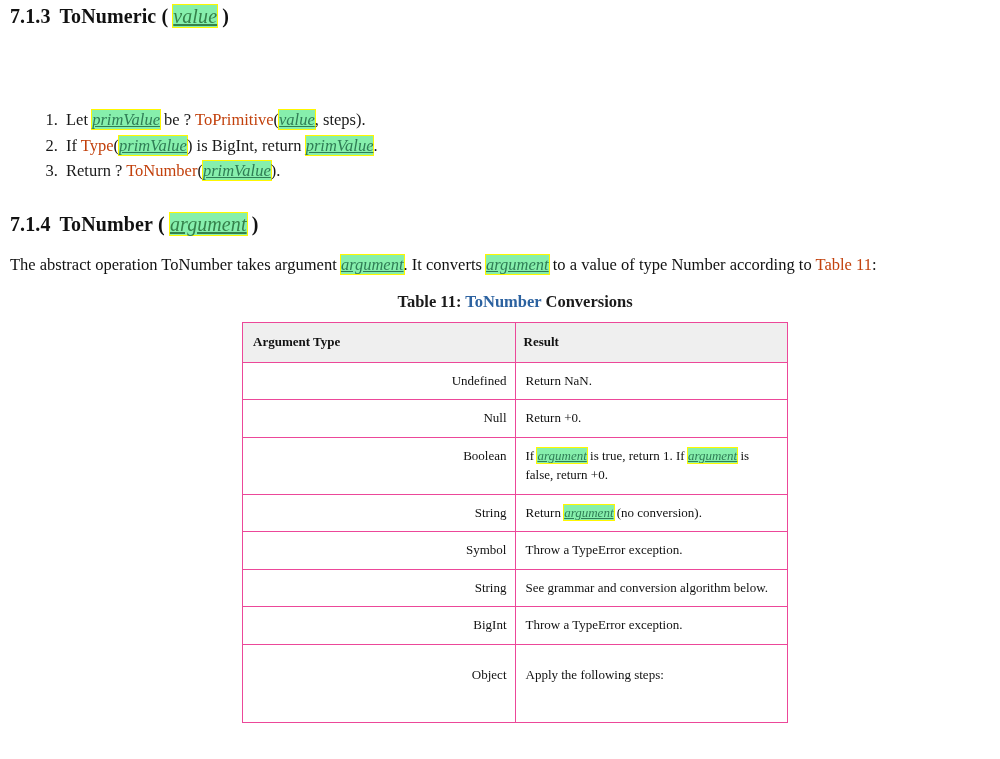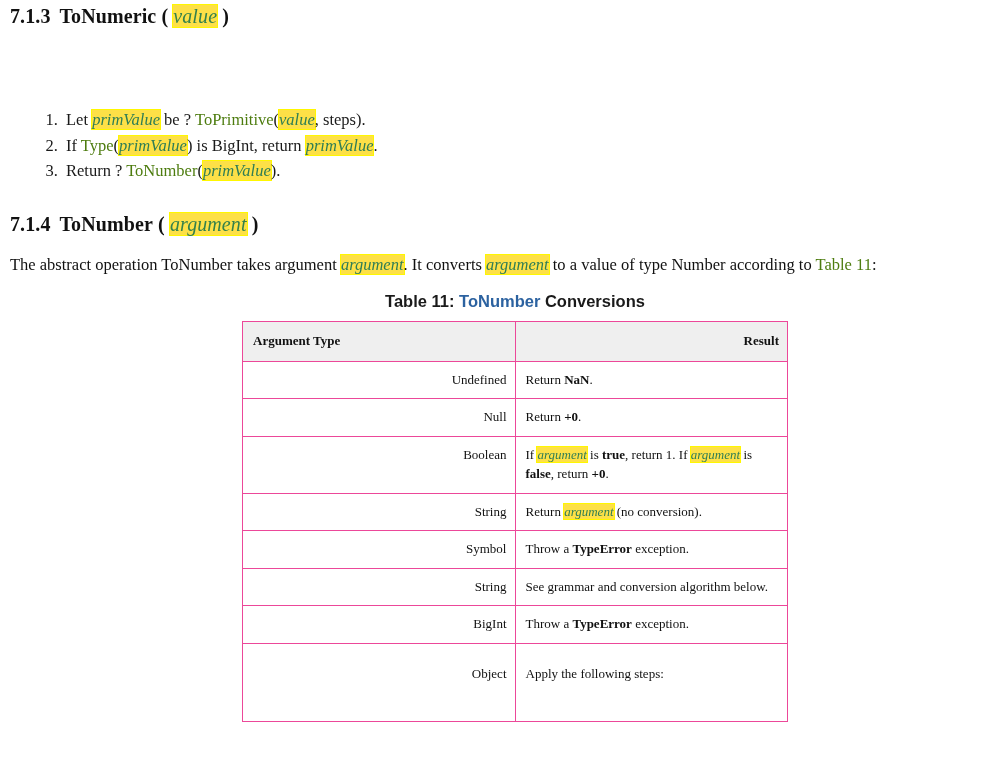--- a/index.html
+++ b/index.html
@@ -48,29 +48,30 @@
   .var {
     font-style: italic;
     color: #2f7d55;
   }
   .var-head {
     font-style: italic;
     color: #35814b;
     font-weight: normal;
   }
   .hl {
-    background-color: #fde047;
+    background-color: #86efac;
     box-shadow: 0 0 0 1px #fff700;
+    text-decoration: underline;
   }
   .lnk {
-    color: #4d7c0f;
+    color: #c2410c;
     text-decoration: none;
   }
   .lnk-b { color: #2c62a0; font-weight: bold; }
-  .kw { font-weight: bold; }
+  .kw { font-weight: normal; }
 
   
   ol.steps {
     margin: 0;
     padding: 0 0 0 52px;
     font-size: 16.5px;
     line-height: 1.55;
     list-style-position: outside;
   }
   ol.steps > li { padding-left: 4px; }
@@ -79,40 +80,40 @@
   .table-wrap {
     width: 546px;
     margin: 0 auto;
   }
   .table-caption {
     text-align: center;
     font-size: 16.5px;
     font-weight: bold;
     color: #1a1a1a;
     margin: 0 0 10px 0;
-    font-family: Liberation Sans, sans-serif;
+    font-family: Liberation Serif, serif;
   }
   table.conv {
     border-collapse: collapse;
     width: 546px;
     table-layout: fixed;
     background: #ffffff;
   }
   table.conv th,
   table.conv td {
     border: 1px solid #ec4899;
     font-size: 13px;
     line-height: 1.5;
     color: #111111;
     vertical-align: top;
   }
   table.conv thead th {
     background: #efefef;
     font-weight: bold;
-    text-align: right;
+    text-align: left;
     padding: 9px 8px 10px 8px;
   }
   table.conv thead th.col-arg {
     text-align: left;
     padding-left: 10px;
   }
   table.conv td.c-type {
     width: 127px;
     padding: 8px 8px 9px 10px;
     white-space: nowrap;

